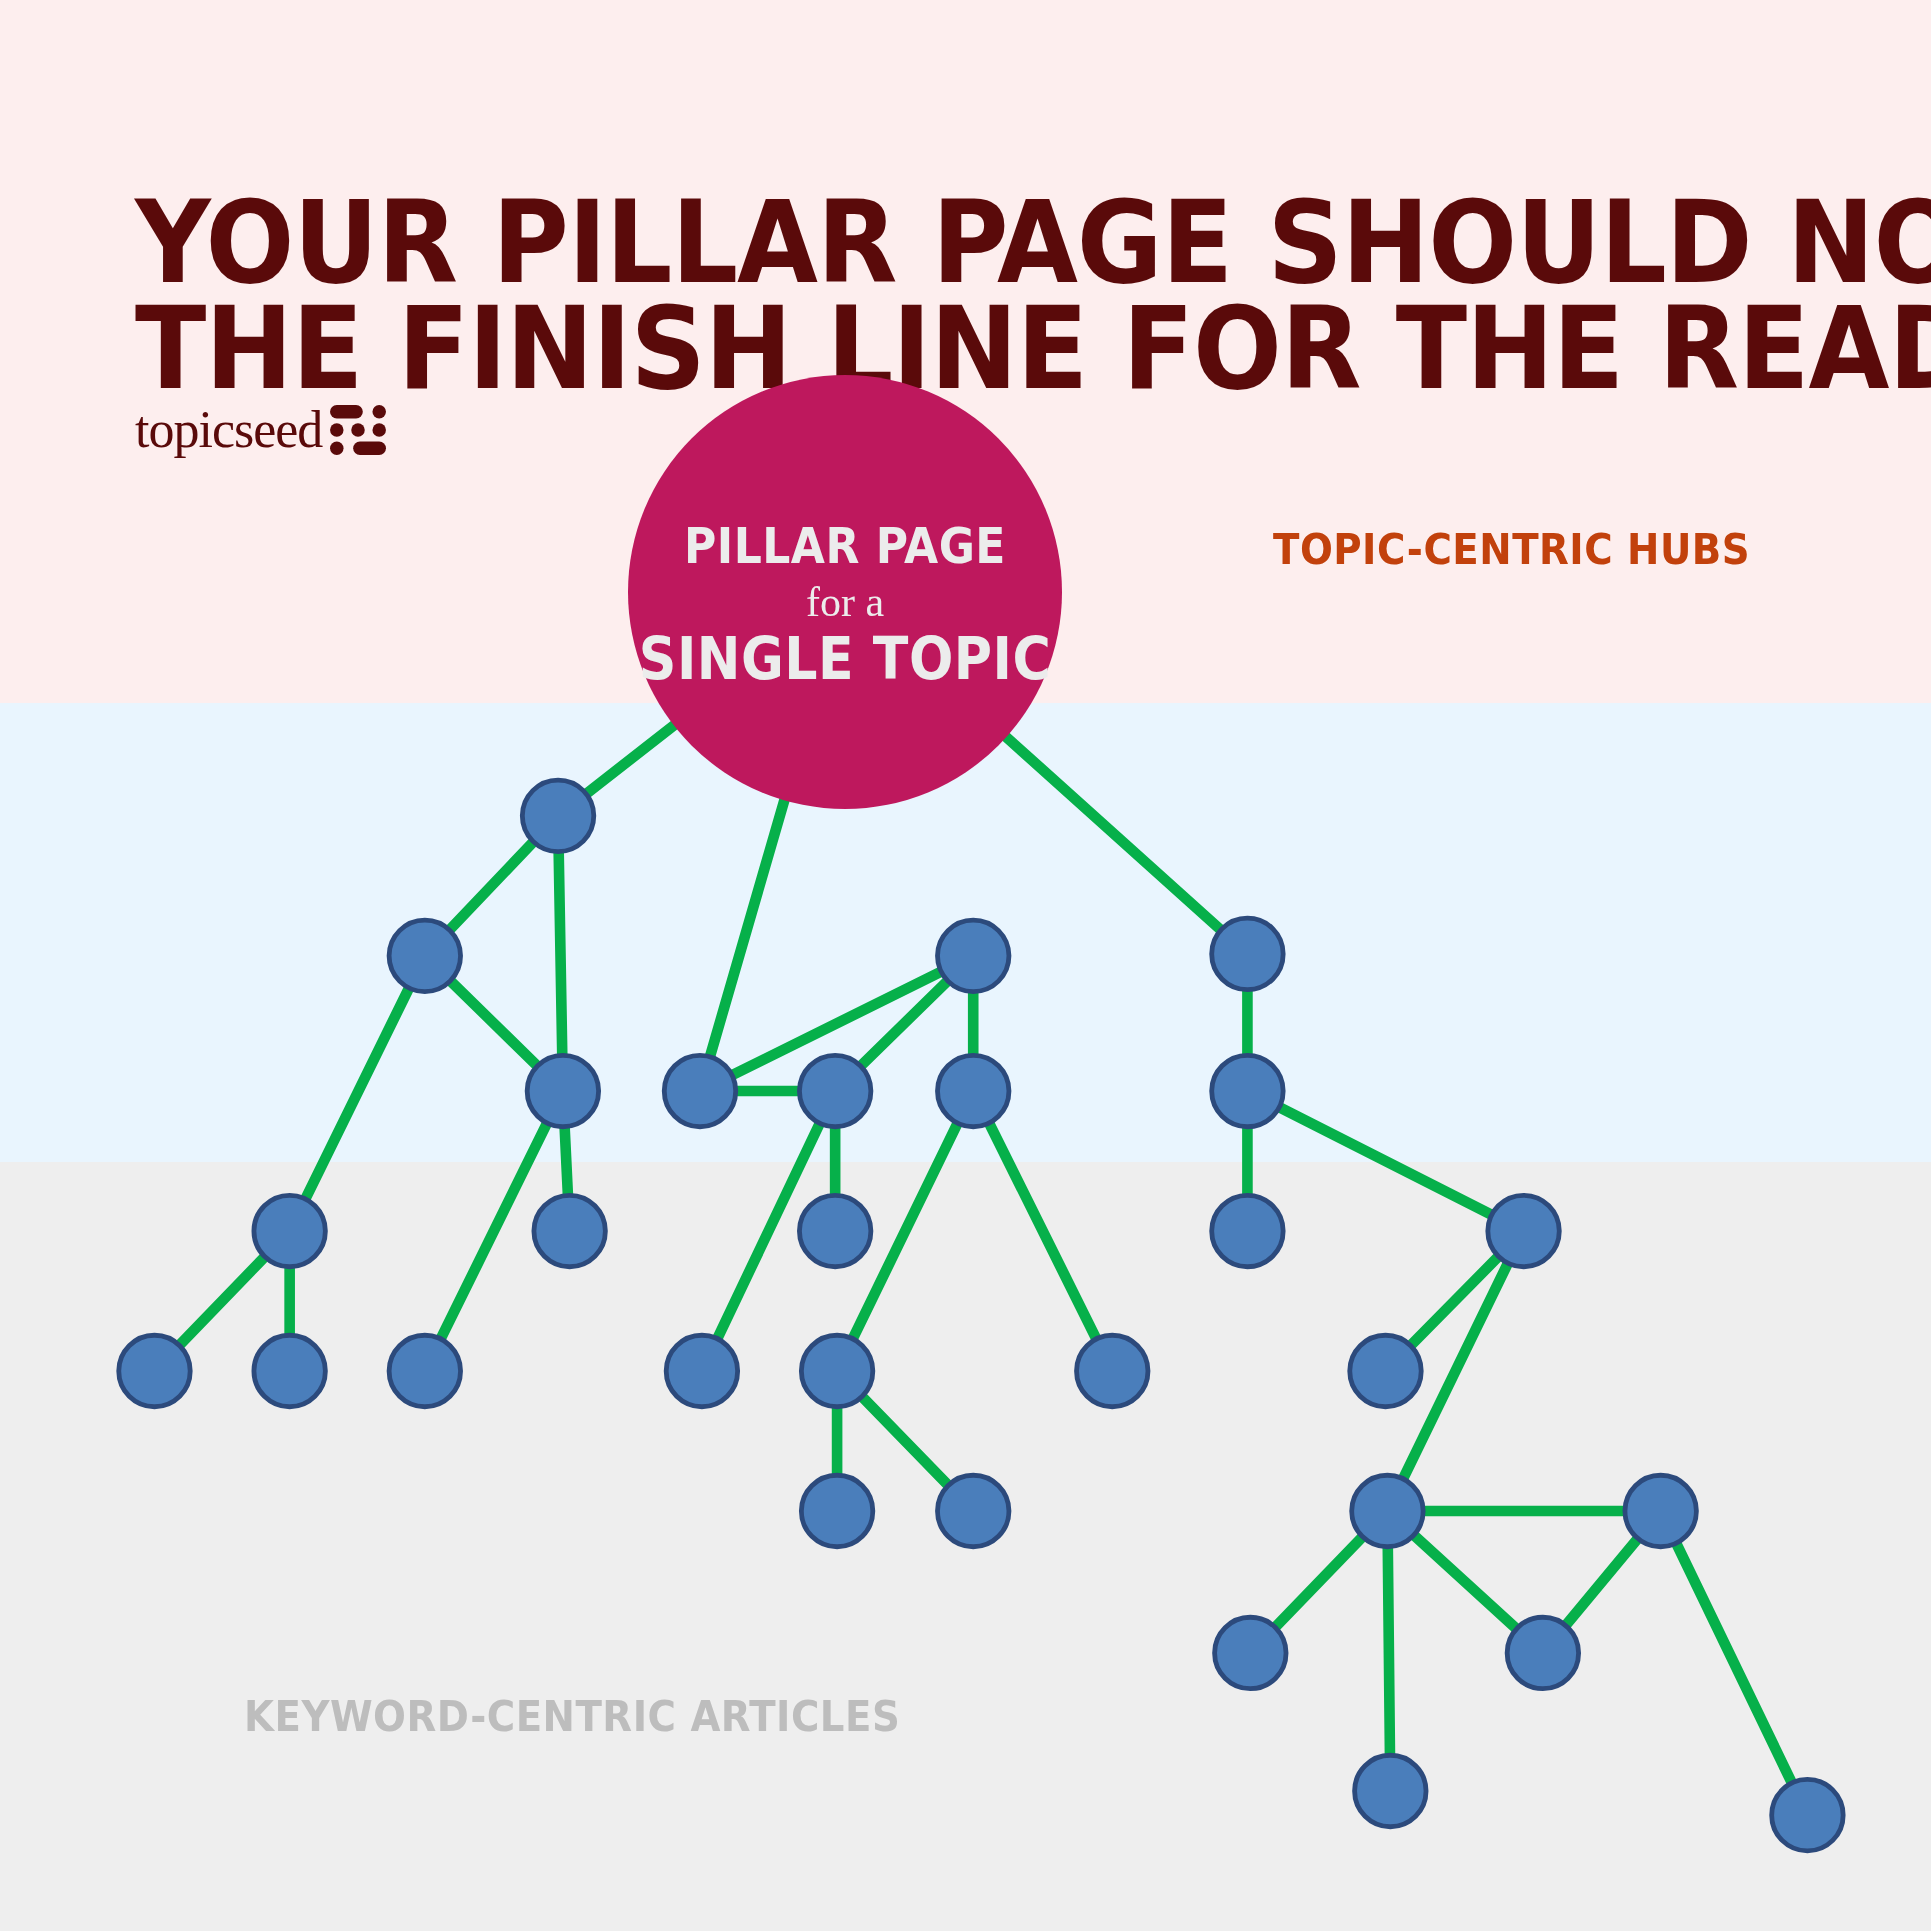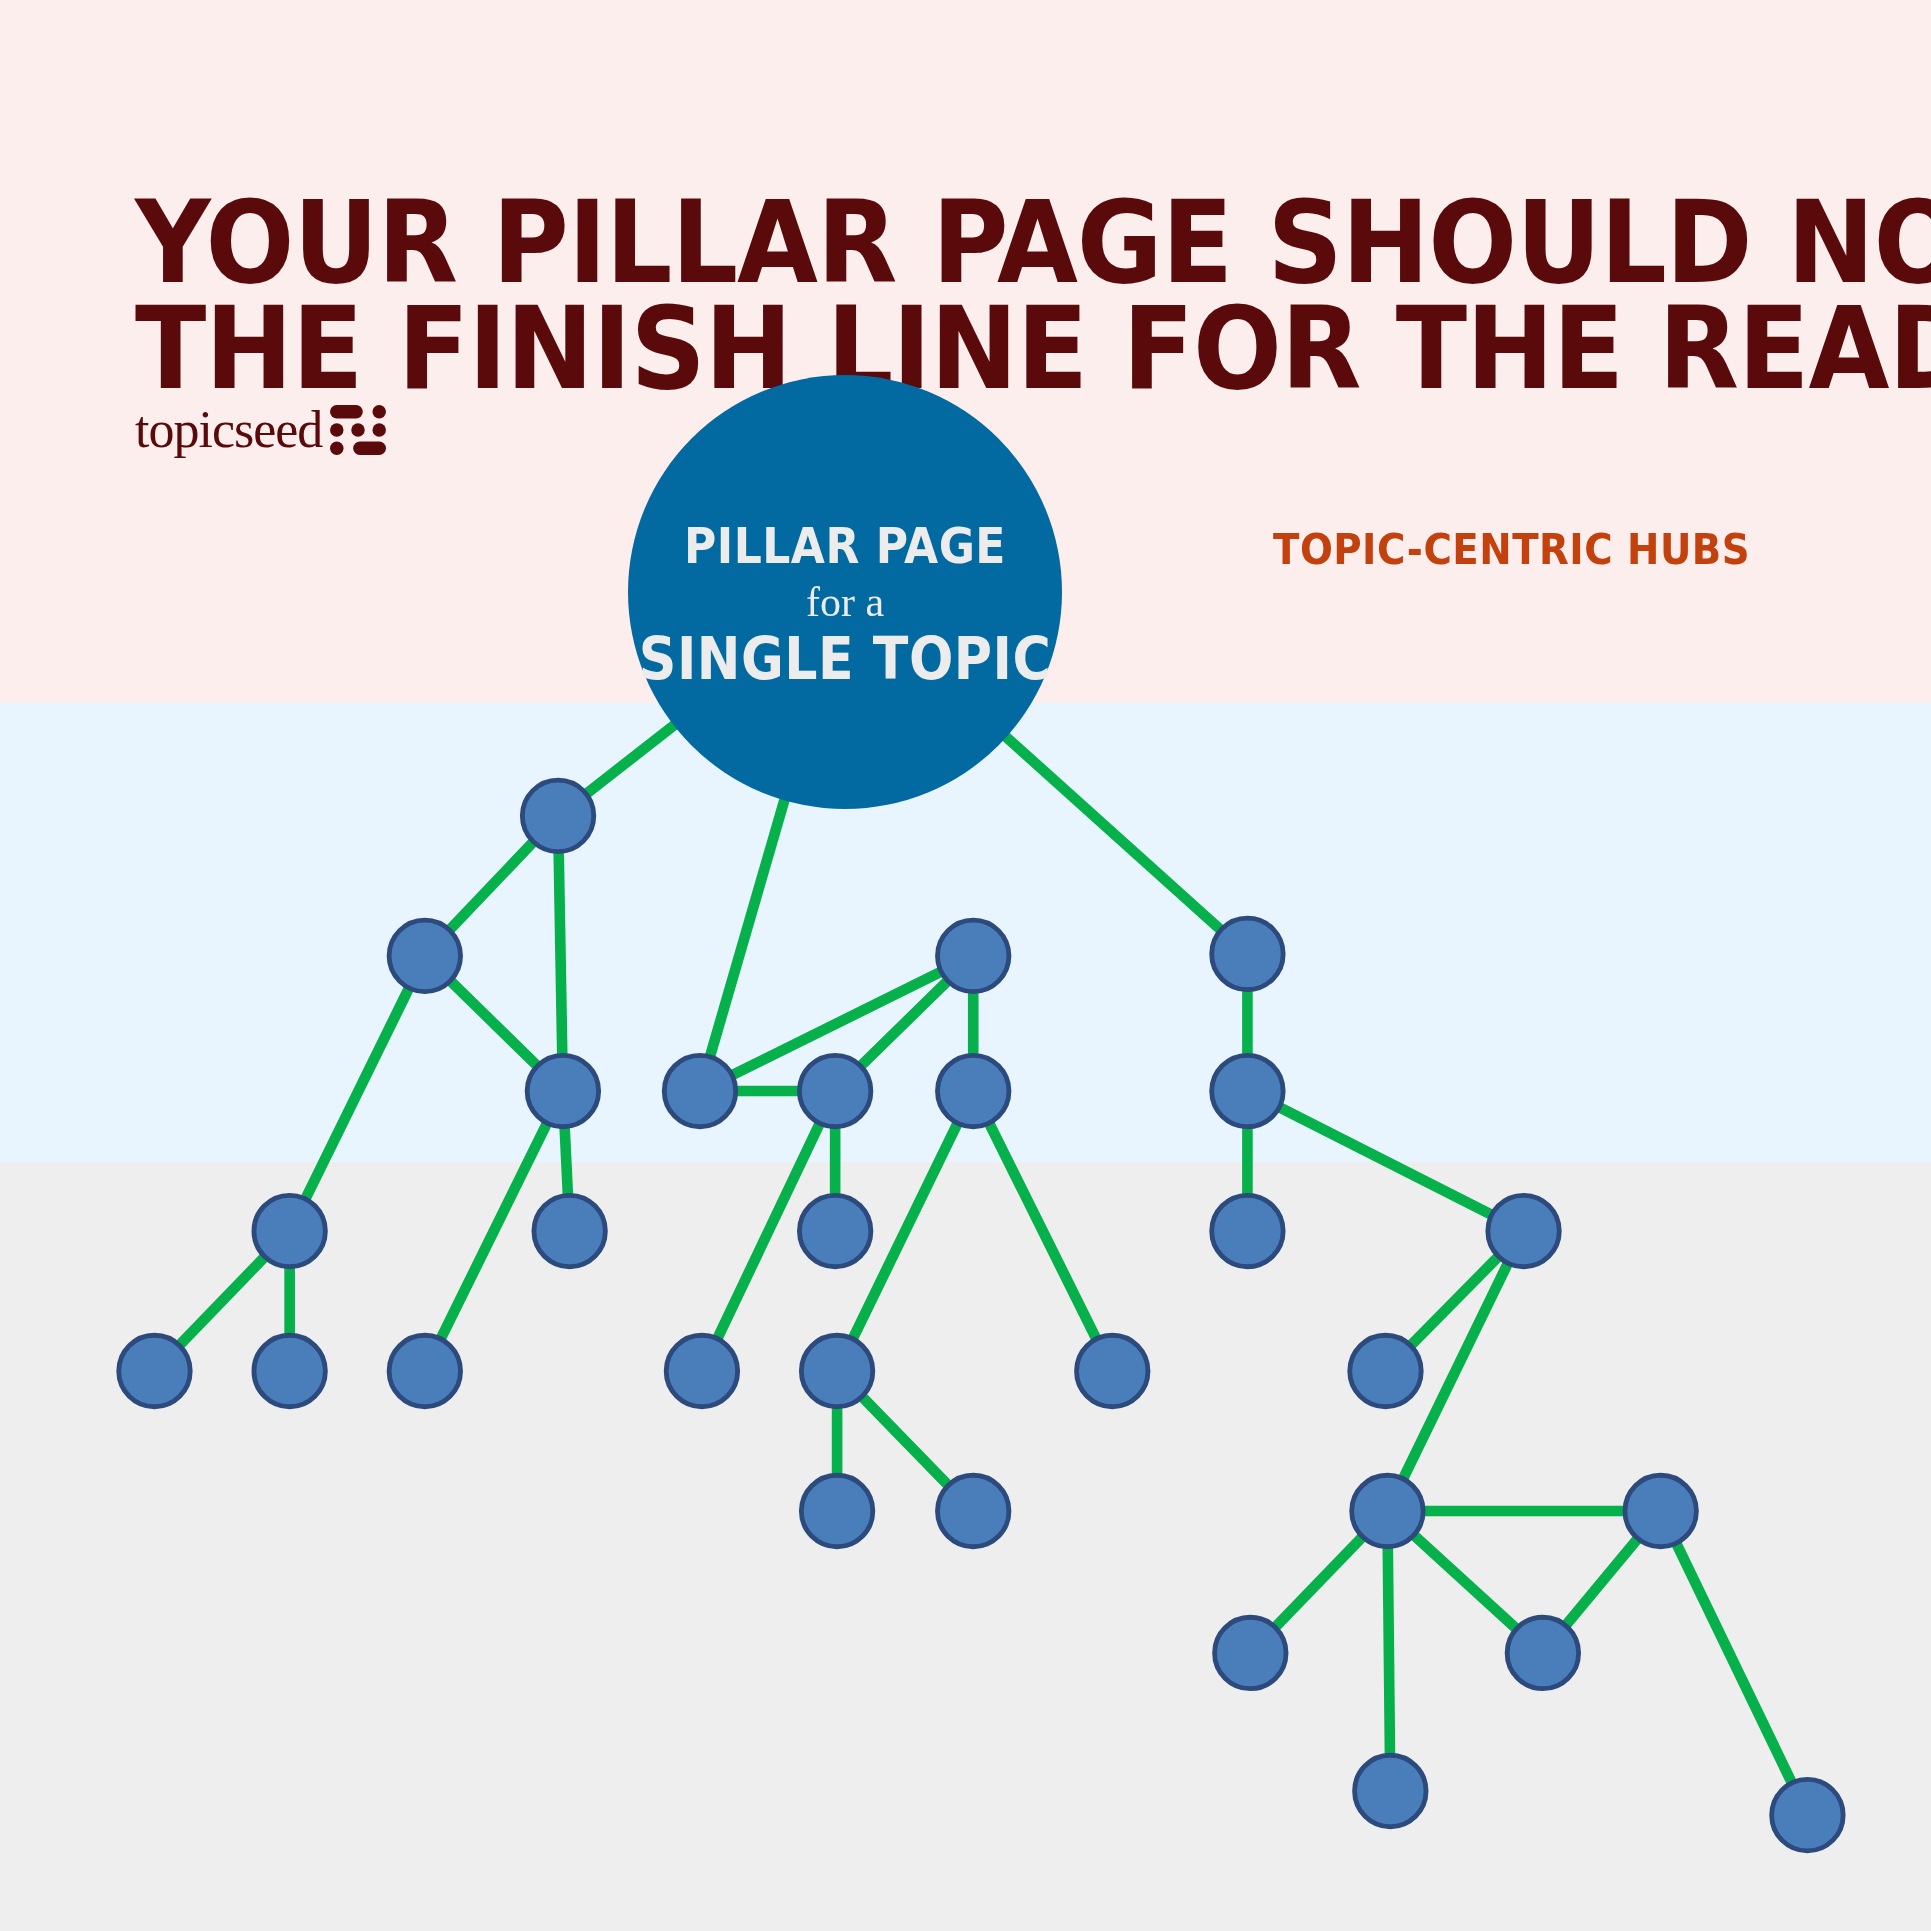--- a/index.html
+++ b/index.html
@@ -161,22 +161,23 @@
       <rect x="2" y="2" width="34" height="14" rx="7" fill="#5a0a0a"></rect>
       <circle cx="53" cy="9" r="7" fill="#5a0a0a"></circle>
       <circle cx="9" cy="28" r="7" fill="#5a0a0a"></circle>
       <circle cx="31" cy="28" r="7" fill="#5a0a0a"></circle>
       <circle cx="53" cy="28" r="7" fill="#5a0a0a"></circle>
       <circle cx="9" cy="47" r="7" fill="#5a0a0a"></circle>
       <rect x="26" y="40" width="34" height="14" rx="7" fill="#5a0a0a"></rect>
     </svg>
   </div>
 
-  <div id="pillar" style="left: 628px; top: 375px; height: 434px; width: 434px; background: #0369a1; color: rgb(236, 236, 236);">
+  <div id="pillar" style="left: 628px; top: 375px; height: 434px; width: 434px; background: #be185d; color: rgb(236, 236, 236);">
     <div id="pillar-l1">PILLAR PAGE</div>
     <div id="pillar-l2">for a</div>
     <div id="pillar-l3">SINGLE TOPIC</div>
   </div>
 
   <div class="band-label" id="label-topic" style="color: #c2410c;">TOPIC-CENTRIC HUBS</div>
+  <div class="band-label" id="label-keyword" style="color: rgb(189, 189, 189);">KEYWORD-CENTRIC ARTICLES</div>
 
 </div>
 
 
 </body></html>

